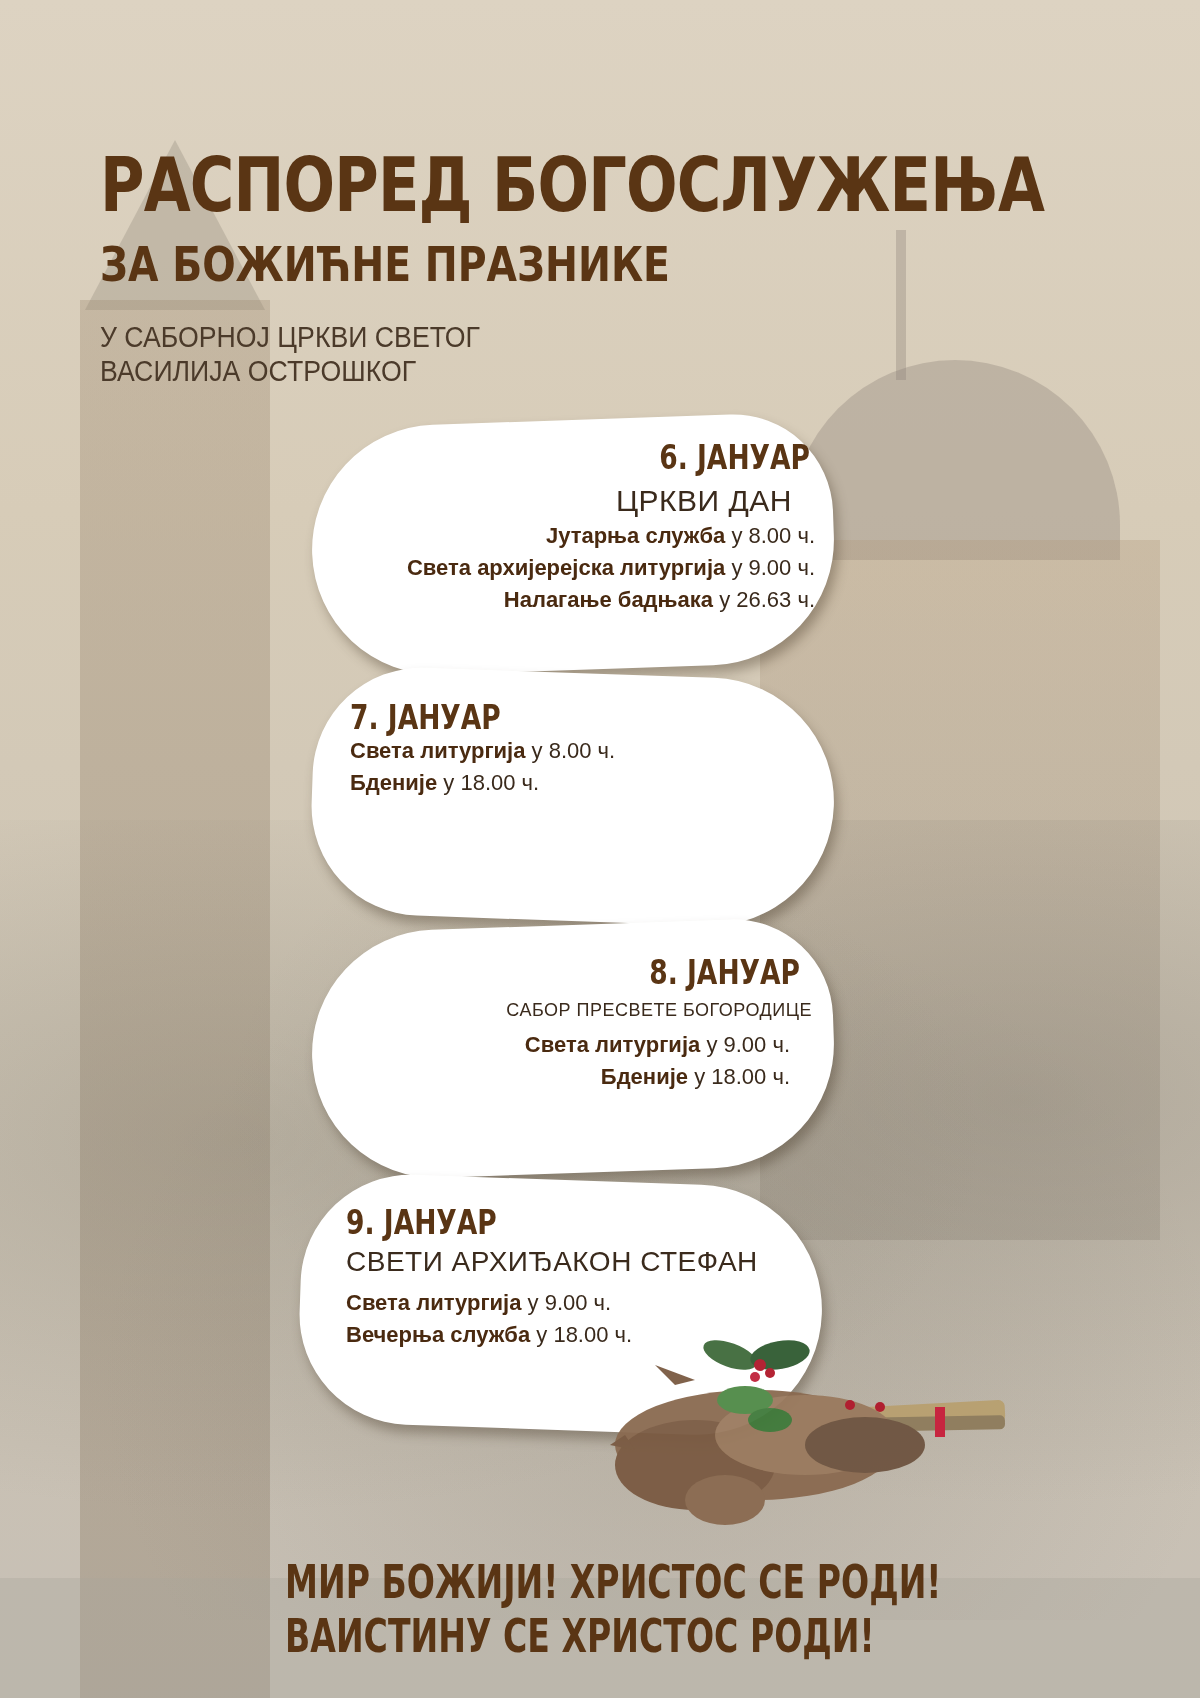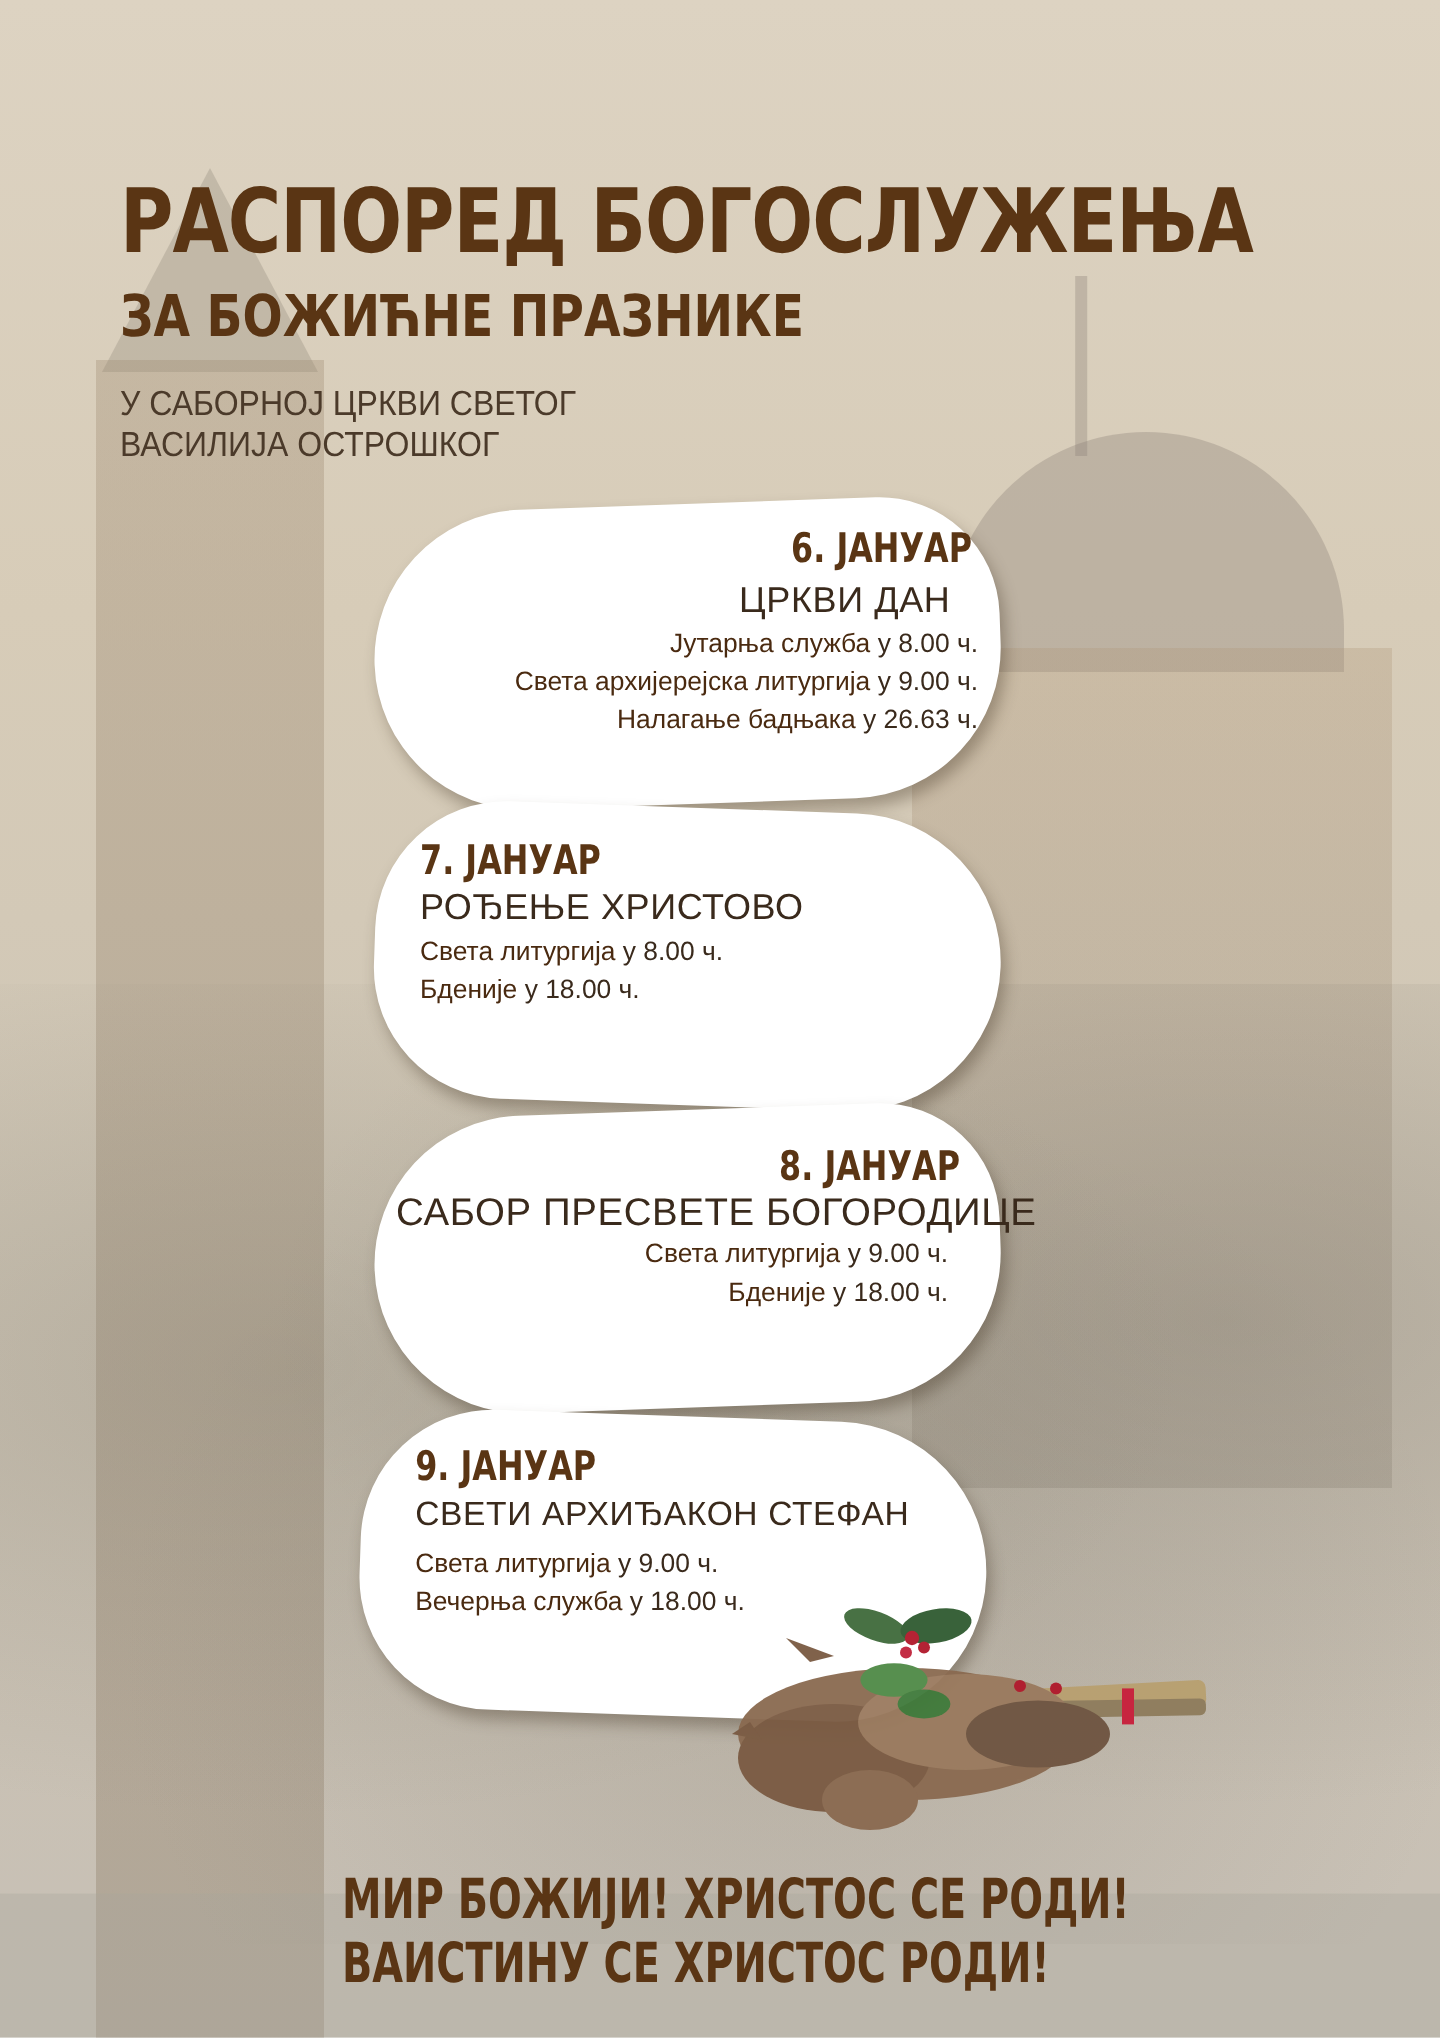--- a/index.html
+++ b/index.html
@@ -36,21 +36,21 @@
   .card1 { left:312px; top:420px; width:522px; height:250px; border-radius:125px 100px 125px 125px; transform:rotate(-2deg); }
   .card2 { left:312px; top:673px; width:522px; height:248px; border-radius:110px 125px 125px 110px; transform:rotate(2deg); }
   .card3 { left:312px; top:925px; width:522px; height:248px; border-radius:125px 100px 125px 125px; transform:rotate(-2deg); }
   .card4 { left:300px; top:1180px; width:522px; height:250px; border-radius:110px 125px 125px 110px; transform:rotate(2deg); }
 
   .ctext { position:absolute; }
   .date { font-family:"DejaVu Sans", sans-serif; font-weight:900; font-size:34px; color:#5a3514; line-height:1;
     transform: scaleX(0.78); white-space:nowrap; }
   .feast { font-size:30px; color:#3a2a1c; letter-spacing:0.5px; line-height:38px; white-space:nowrap; font-weight:300; }
   .svc { font-size:22px; color:#3a2a1c; line-height:32px; white-space:nowrap; }
-  .svc b { color:#4a2a10; font-weight:400; }
+  .svc b { color:#4a2a10; font-weight:700; }
   .right { text-align:right; }
   .left { text-align:left; }
 
   .t1 { left:330px; top:440px; width:480px; }
   .t1 .date { transform-origin:right top; }
   .t2 { left:350px; top:700px; width:460px; }
   .t2 .date { transform-origin:left top; }
   .t3 { left:330px; top:955px; width:480px; }
   .t3 .date { transform-origin:right top; }
   .t4 { left:346px; top:1205px; width:460px; }
@@ -89,28 +89,27 @@
 <div class="ctext t1 right">
   <div class="date">6. ЈАНУАР</div>
   <div class="feast" style="margin-top:8px;margin-right:18px">ЦРКВИ ДАН</div>
   <div class="svc" style="margin-right:-5px"><b>Јутарња служба</b> <span>у 8.00 ч.</span></div>
   <div class="svc" style="margin-right:-5px"><b>Света архијерејска литургија</b> <span>у 9.00 ч.</span></div>
   <div class="svc" style="margin-right:-5px"><b>Налагање бадњака</b> <span>у 26.63 ч.</span></div>
 </div>
 
 <div class="ctext t2 left">
   <div class="date">7. ЈАНУАР</div>
-  <div class="feast" style="margin-top:4px">РОЂЕЊЕ ХРИСТОВО</div>
   <div class="svc" style="line-height:34px"><b>Света литургија</b> <span>у 8.00 ч.</span></div>
   <div class="svc" style="line-height:30px"><b>Бденије</b> <span>у 18.00 ч.</span></div>
 </div>
 
 <div class="ctext t3 right">
   <div class="date" style="margin-right:10px">8. ЈАНУАР</div>
-  <div class="feast" style="margin-top:2px;font-size:32px;margin-right:-2px">САБОР ПРЕСВЕТЕ БОГОРОДИЦЕ</div>
+  <div class="feast" style="margin-top:2px;font-size:18px;margin-right:-2px">САБОР ПРЕСВЕТЕ БОГОРОДИЦЕ</div>
   <div class="svc" style="margin-right:20px"><b>Света литургија</b> <span>у 9.00 ч.</span></div>
   <div class="svc" style="margin-right:20px"><b>Бденије</b> <span>у 18.00 ч.</span></div>
 </div>
 
 <div class="ctext t4 left">
   <div class="date">9. ЈАНУАР</div>
   <div class="feast" style="margin-top:4px;font-size:28px">СВЕТИ АРХИЂАКОН СТЕФАН</div>
   <div class="svc" style="margin-top:6px"><b>Света литургија</b> <span>у 9.00 ч.</span></div>
   <div class="svc"><b>Вечерња служба</b> <span>у 18.00 ч.</span></div>
 </div>

